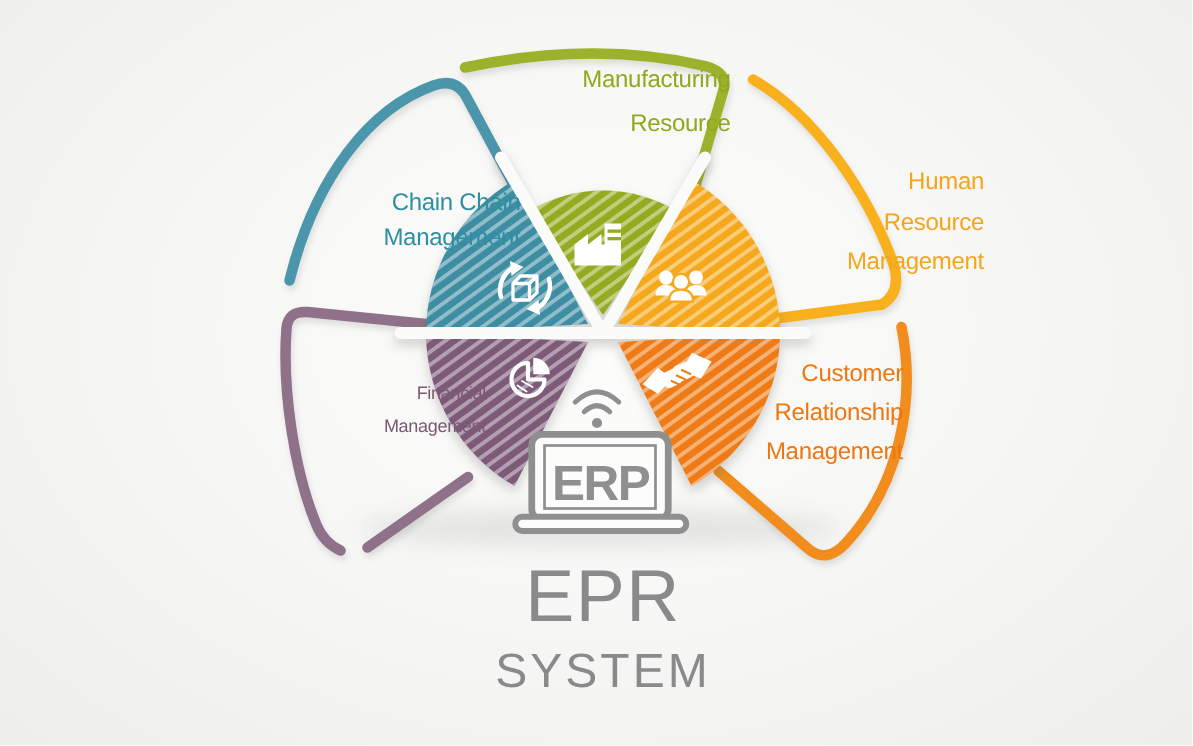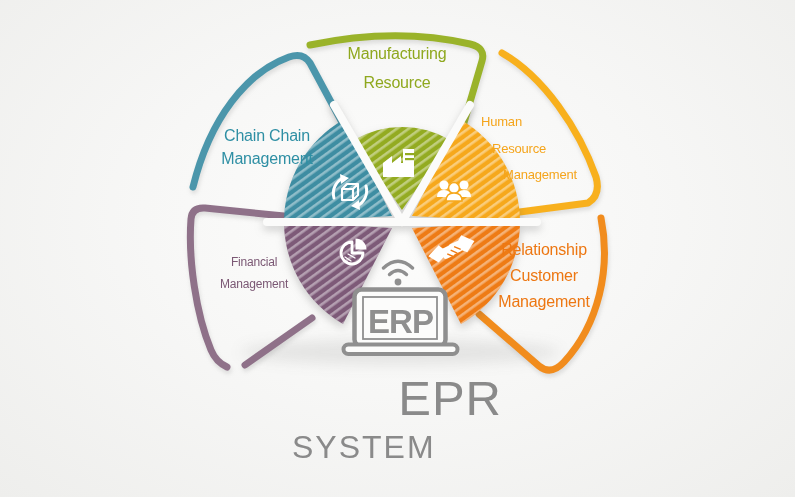--- a/index.html
+++ b/index.html
@@ -10,31 +10,31 @@
   }
   svg.layer{position:absolute;left:0;top:0;}
   .wedges{filter:drop-shadow(0 4px 4px rgba(90,90,90,.28));}
   .wedge-hatch{fill:url(#hatch);}
   .petals path{fill:none;stroke-width:7;stroke-linecap:round;stroke-linejoin:round;}
   .petals{filter:drop-shadow(1px 3px 2px rgba(110,110,110,.20));}
   .sep{stroke:#fbfbfa;stroke-width:8;stroke-linecap:round;fill:none;}
   .icon-white{fill:#ffffff;}
   .icon-stroke{fill:none;stroke:#ffffff;stroke-linecap:round;stroke-linejoin:round;}
   .label{position:absolute;font-weight:400;letter-spacing:-0.2px;}
-  .label span{display:block;}
+  .label span{display:block;text-align:right;}
   .scm{left:187px;top:124px;width:160px;text-align:center;font-size:16px;line-height:23px;color:#2e8fa4;}
   .mrp{left:307px;top:39px;width:180px;text-align:center;font-size:16px;line-height:29px;color:#8fa81e;}
-  .hrm{left:481px;top:109px;width:175px;font-size:13px;line-height:26.5px;color:#f5a51c;}
+  .hrm{left:481px;top:109px;width:175px;font-size:16px;line-height:26.5px;color:#f5a51c;}
   .hrm span:nth-child(2){margin-left:11px;}
   .hrm span:nth-child(3){margin-left:22px;}
   .crm{left:486px;top:237px;width:116px;text-align:center;font-size:16px;line-height:26px;color:#ed7712;}
   .fm{left:184px;top:252px;width:140px;text-align:center;font-size:12px;line-height:21.5px;color:#7b5874;}
-  .epr-title{position:absolute;left:302px;top:370px;width:200px;text-align:right;
+  .epr-title{position:absolute;left:302px;top:370px;width:200px;text-align:center;
     font-size:49px;color:#8a8a8a;letter-spacing:1px;}
-  .system-title{position:absolute;left:292px;top:429px;width:220px;text-align:left;
+  .system-title{position:absolute;left:292px;top:429px;width:220px;text-align:center;
     font-size:32px;color:#8a8a8a;letter-spacing:2px;}
   .erp-screen-text{font-size:33px;font-weight:700;letter-spacing:-1px;fill:#8f8f8f;}
   .soft-shadow{filter:blur(7px);}
 </style>
 </head>
 <body>
 
 <div class="stage">
 
   <svg class="layer" width="795" height="497" viewBox="0 0 795 497">
@@ -132,22 +132,22 @@
   <div class="label mrp">
     <span>Manufacturing</span>
     <span>Resource</span>
   </div>
   <div class="label hrm">
     <span>Human</span>
     <span>Resource</span>
     <span>Management</span>
   </div>
   <div class="label crm">
+    <span>Customer</span>
     <span>Relationship</span>
-    <span>Customer</span>
     <span>Management</span>
   </div>
   <div class="label fm">
     <span>Financial</span>
     <span>Management</span>
   </div>
 
   <div class="epr-title">EPR</div>
   <div class="system-title">SYSTEM</div>
 

